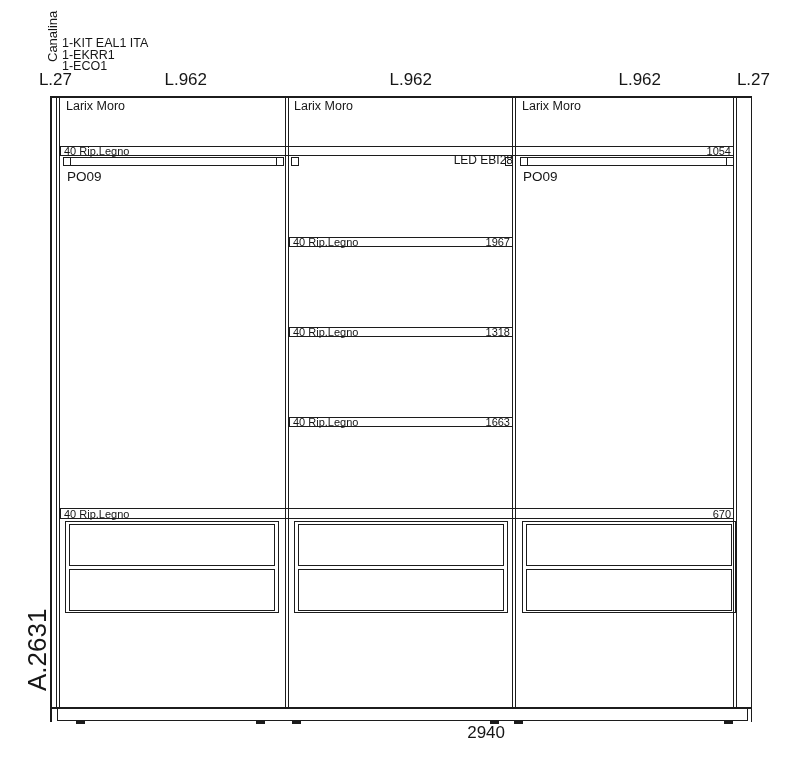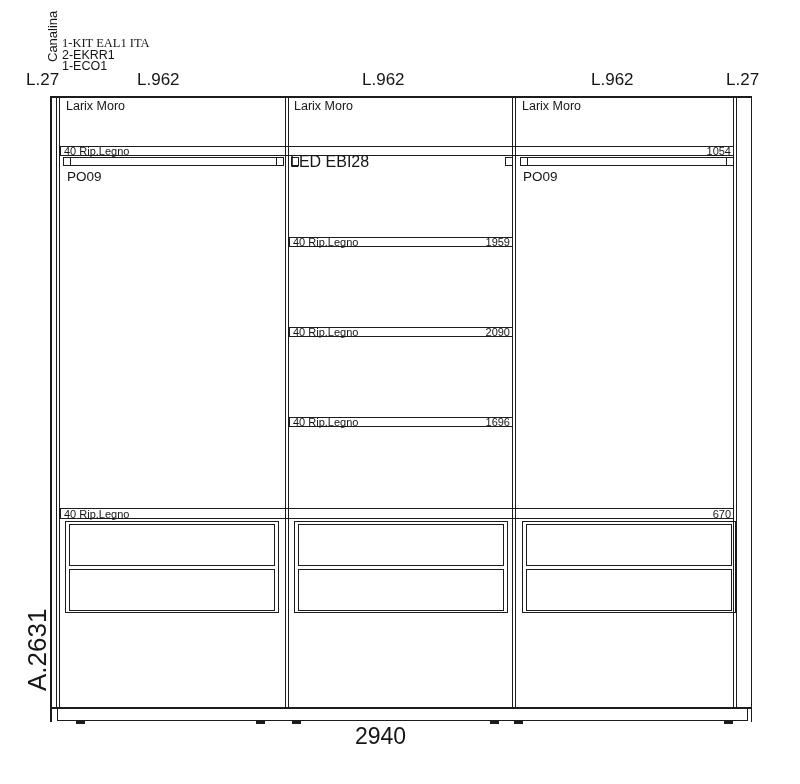--- a/index.html
+++ b/index.html
@@ -1,21 +1,21 @@
 <!DOCTYPE html>
 <html><head>
 <meta charset="utf-8">
 <style>
   html,body{margin:0;padding:0;}
   body{
     width:800px;height:784px;position:relative;background:#ffffff;
     font-family:"Liberation Sans", sans-serif;color:#161616;overflow:hidden;
   }
   .t{position:absolute;white-space:nowrap;color:#161616;}
-  .ctr{text-align:left;}
+  .ctr{text-align:right;}
   .vtext{
     writing-mode:vertical-rl;
     transform:rotate(180deg);
     display:flex;align-items:center;justify-content:center;
   }
   .hl{position:absolute;background:#1c1c1c;}
   .vl{position:absolute;background:#1c1c1c;}
   .dv{position:absolute;width:2px;border-left:1.5px solid #1c1c1c;border-right:1.5px solid #1c1c1c;}
   .box{position:absolute;border:1px solid #1c1c1c;box-sizing:border-box;background:transparent;}
   .shelf{
@@ -28,45 +28,45 @@
   .stack{position:absolute;border:1.2px solid #1c1c1c;box-sizing:border-box;width:214px;height:92px;}
   .drawer{position:absolute;left:3px;right:3px;border:1px solid #1c1c1c;box-sizing:border-box;height:42px;}
   .drawer.d1{top:2px;}
   .drawer.d2{top:47px;}
   .foot{position:absolute;background:#1c1c1c;width:9px;height:3px;top:721px;}
 </style>
 </head>
 <body>
 
 <div class="t vtext" style="left:44px;top:5px;height:63px;width:16px;font-size:13px;">Canalina</div>
-<div class="t" style="left:62px;top:36px;font-size:12.5px;font-family:Liberation Serif, serif;">1-KIT EAL1 ITA</div>
-<div class="t" style="left:62px;top:48px;font-size:12.5px;">2-EKRR1</div>
+<div class="t" style="left:62px;top:36px;font-size:12.5px;">1-KIT EAL1 ITA</div>
+<div class="t" style="left:62px;top:48px;font-size:12.5px;">1-EKRR1</div>
 <div class="t" style="left:62px;top:59px;font-size:12.5px;">1-ECO1</div>
 
 <div class="t ctr" style="left:26px;top:70px;width:46px;font-size:17px;">L.27</div>
 <div class="t ctr" style="left:137px;top:70px;width:70px;font-size:17px;">L.962</div>
 <div class="t ctr" style="left:362px;top:70px;width:70px;font-size:17px;">L.962</div>
 <div class="t ctr" style="left:591px;top:70px;width:70px;font-size:17px;">L.962</div>
 <div class="t ctr" style="left:726px;top:70px;width:44px;font-size:17px;">L.27</div>
 
 <div class="shelf" style="left:60px;top:146px;width:674px;height:10px;">
   <span>40 Rip.Legno</span>
   <span>1054</span>
 </div>
 <div class="shelf" style="left:289px;top:237px;width:224px;height:10px;">
   <span>40 Rip.Legno</span>
-  <span>1959</span>
+  <span>1967</span>
 </div>
 <div class="shelf" style="left:289px;top:327px;width:224px;height:10px;">
   <span>40 Rip.Legno</span>
-  <span>2090</span>
+  <span>1318</span>
 </div>
 <div class="shelf" style="left:289px;top:417px;width:224px;height:10px;">
   <span>40 Rip.Legno</span>
-  <span>1696</span>
+  <span>1663</span>
 </div>
 <div class="shelf" style="left:60px;top:508px;width:674px;height:11px;">
   <span>40 Rip.Legno</span>
   <span>670</span>
 </div>
 
 <div class="ledbar" style="left:63px;top:157px;width:221px;"></div>
 <div class="cap" style="left:63px;top:157px;"></div>
 <div class="cap" style="left:276px;top:157px;"></div>
 <div class="cap" style="left:291px;top:157px;"></div>
@@ -101,19 +101,19 @@
 <div class="foot" style="left:256px;"></div>
 <div class="foot" style="left:292px;"></div>
 <div class="foot" style="left:490px;"></div>
 <div class="foot" style="left:514px;"></div>
 <div class="foot" style="left:724px;"></div>
 
 <div class="t" style="left:66px;top:99px;font-size:12.5px;">Larix Moro</div>
 <div class="t" style="left:294px;top:99px;font-size:12.5px;">Larix Moro</div>
 <div class="t" style="left:522px;top:99px;font-size:12.5px;">Larix Moro</div>
 
-<div class="t ctr" style="left:290px;top:153px;width:223px;font-size:16px;">LED EBI28</div>
+<div class="t ctr" style="left:290px;top:153px;width:223px;font-size:12px;">LED EBI28</div>
 
 <div class="t" style="left:67px;top:169px;font-size:13.5px;">PO09</div>
 <div class="t" style="left:523px;top:169px;font-size:13.5px;">PO09</div>
 
 <div class="t vtext" style="left:20px;top:588px;height:124px;width:34px;font-size:26px;">A.2631</div>
-<div class="t ctr" style="left:355px;top:723px;width:150px;font-size:23px;">2940</div>
+<div class="t ctr" style="left:355px;top:723px;width:150px;font-size:17px;">2940</div>
 
 </body></html>

